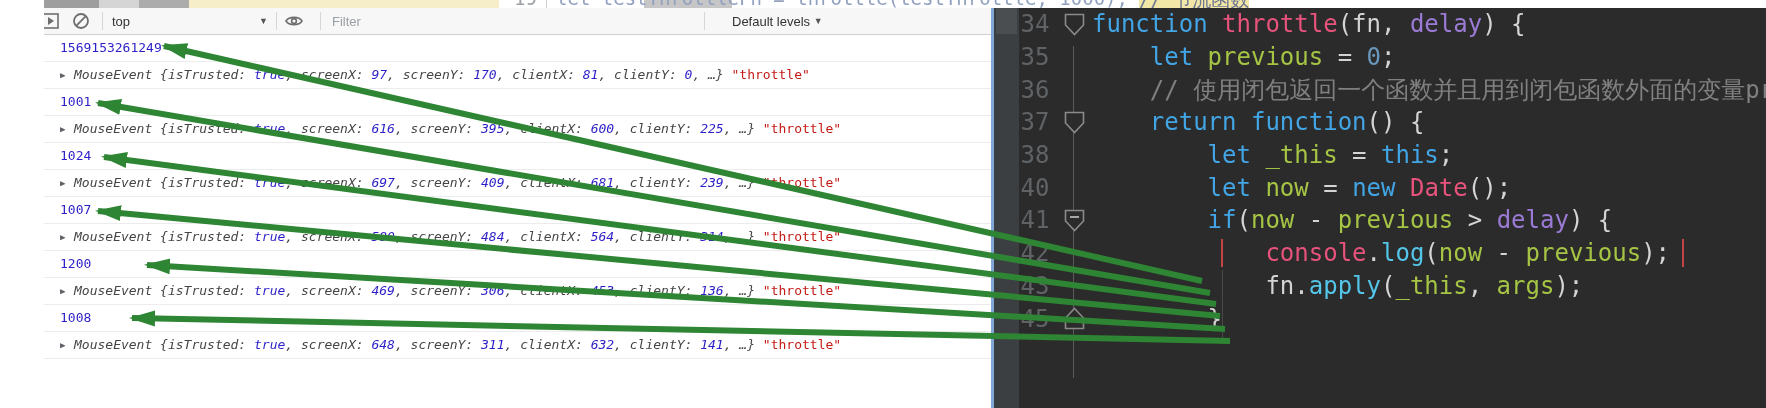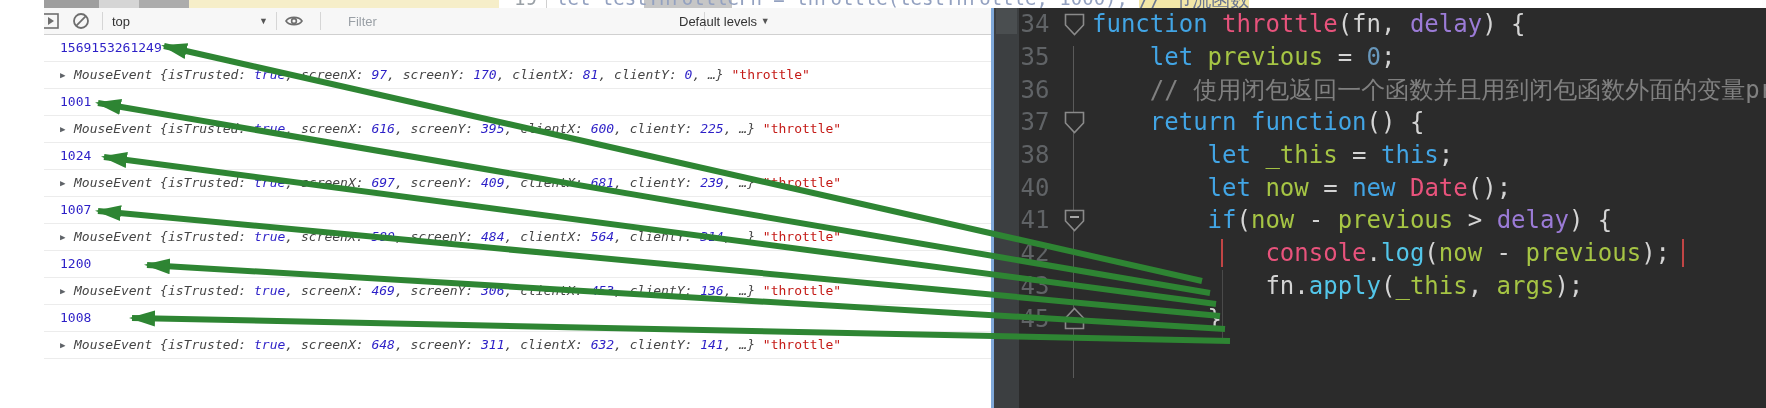--- a/index.html
+++ b/index.html
@@ -98,23 +98,23 @@
         <span class="chev">▼</span>
       </span>
       <div class="vdiv" style="left:232px"></div>
       <span class="ctool" style="left:240px">
         <svg width="20" height="16" viewBox="0 0 20 16">
             <path d="M2 8 C5 3.2 15 3.2 18 8 C15 12.8 5 12.8 2 8 Z" fill="none" stroke="#6e6e6e" stroke-width="1.6"></path>
             <circle cx="10" cy="8" r="2.4" fill="none" stroke="#6e6e6e" stroke-width="1.6"></circle>
           </svg>
       </span>
       <div class="vdiv" style="left:276px"></div>
-      <span class="ctool filterph" style="left:304px">Filter</span>
+      <span class="ctool filterph" style="left:288px">Filter</span>
       <div class="vdiv" style="left:660px"></div>
-      <span class="ctool" style="left:635px">
+      <span class="ctool" style="left:688px">
         <span>Default levels</span>&nbsp;
         <span class="chev">▼</span>
       </span>
     </div>
     <div class="crows">
         <div class="crow"><span class="cnum">1569153261249</span></div>
         <div class="crow"><span class="tri">▶</span><span class="preview"><span class="pg">MouseEvent {</span><span class="pg">isTrusted: </span><span class="pb">true</span><span class="pg">, </span><span class="pg">screenX: </span><span class="pb">97</span><span class="pg">, </span><span class="pg">screenY: </span><span class="pb">170</span><span class="pg">, </span><span class="pg">clientX: </span><span class="pb">81</span><span class="pg">, </span><span class="pg">clientY: </span><span class="pb">0</span><span class="pg">, </span><span class="pg">…} </span></span><span class="pstr">"throttle"</span></div>
         <div class="crow"><span class="cnum">1001</span></div>
         <div class="crow"><span class="tri">▶</span><span class="preview"><span class="pg">MouseEvent {</span><span class="pg">isTrusted: </span><span class="pb">true</span><span class="pg">, </span><span class="pg">screenX: </span><span class="pb">616</span><span class="pg">, </span><span class="pg">screenY: </span><span class="pb">395</span><span class="pg">, </span><span class="pg">clientX: </span><span class="pb">600</span><span class="pg">, </span><span class="pg">clientY: </span><span class="pb">225</span><span class="pg">, </span><span class="pg">…} </span></span><span class="pstr">"throttle"</span></div>
         <div class="crow"><span class="cnum">1024</span></div>

